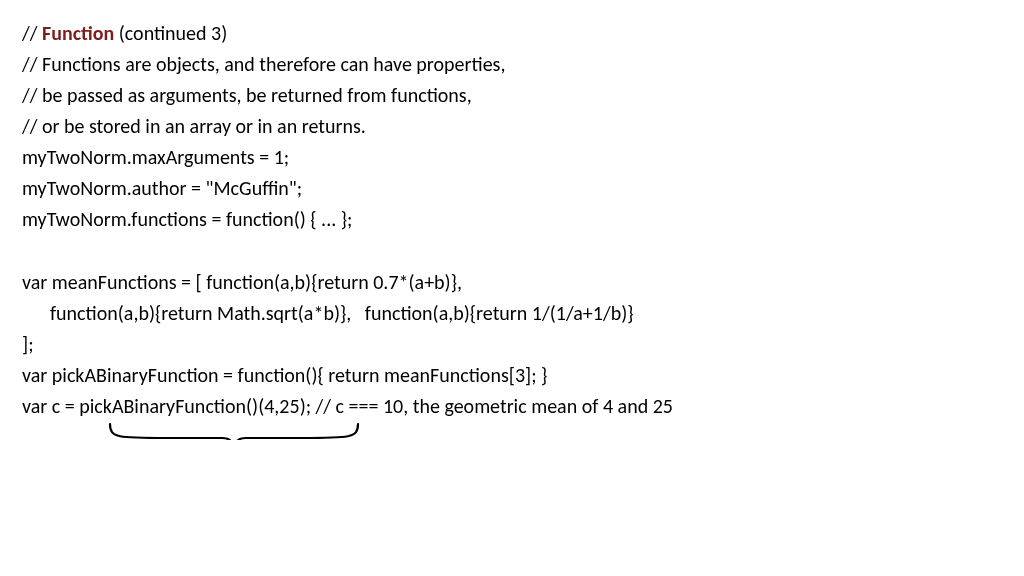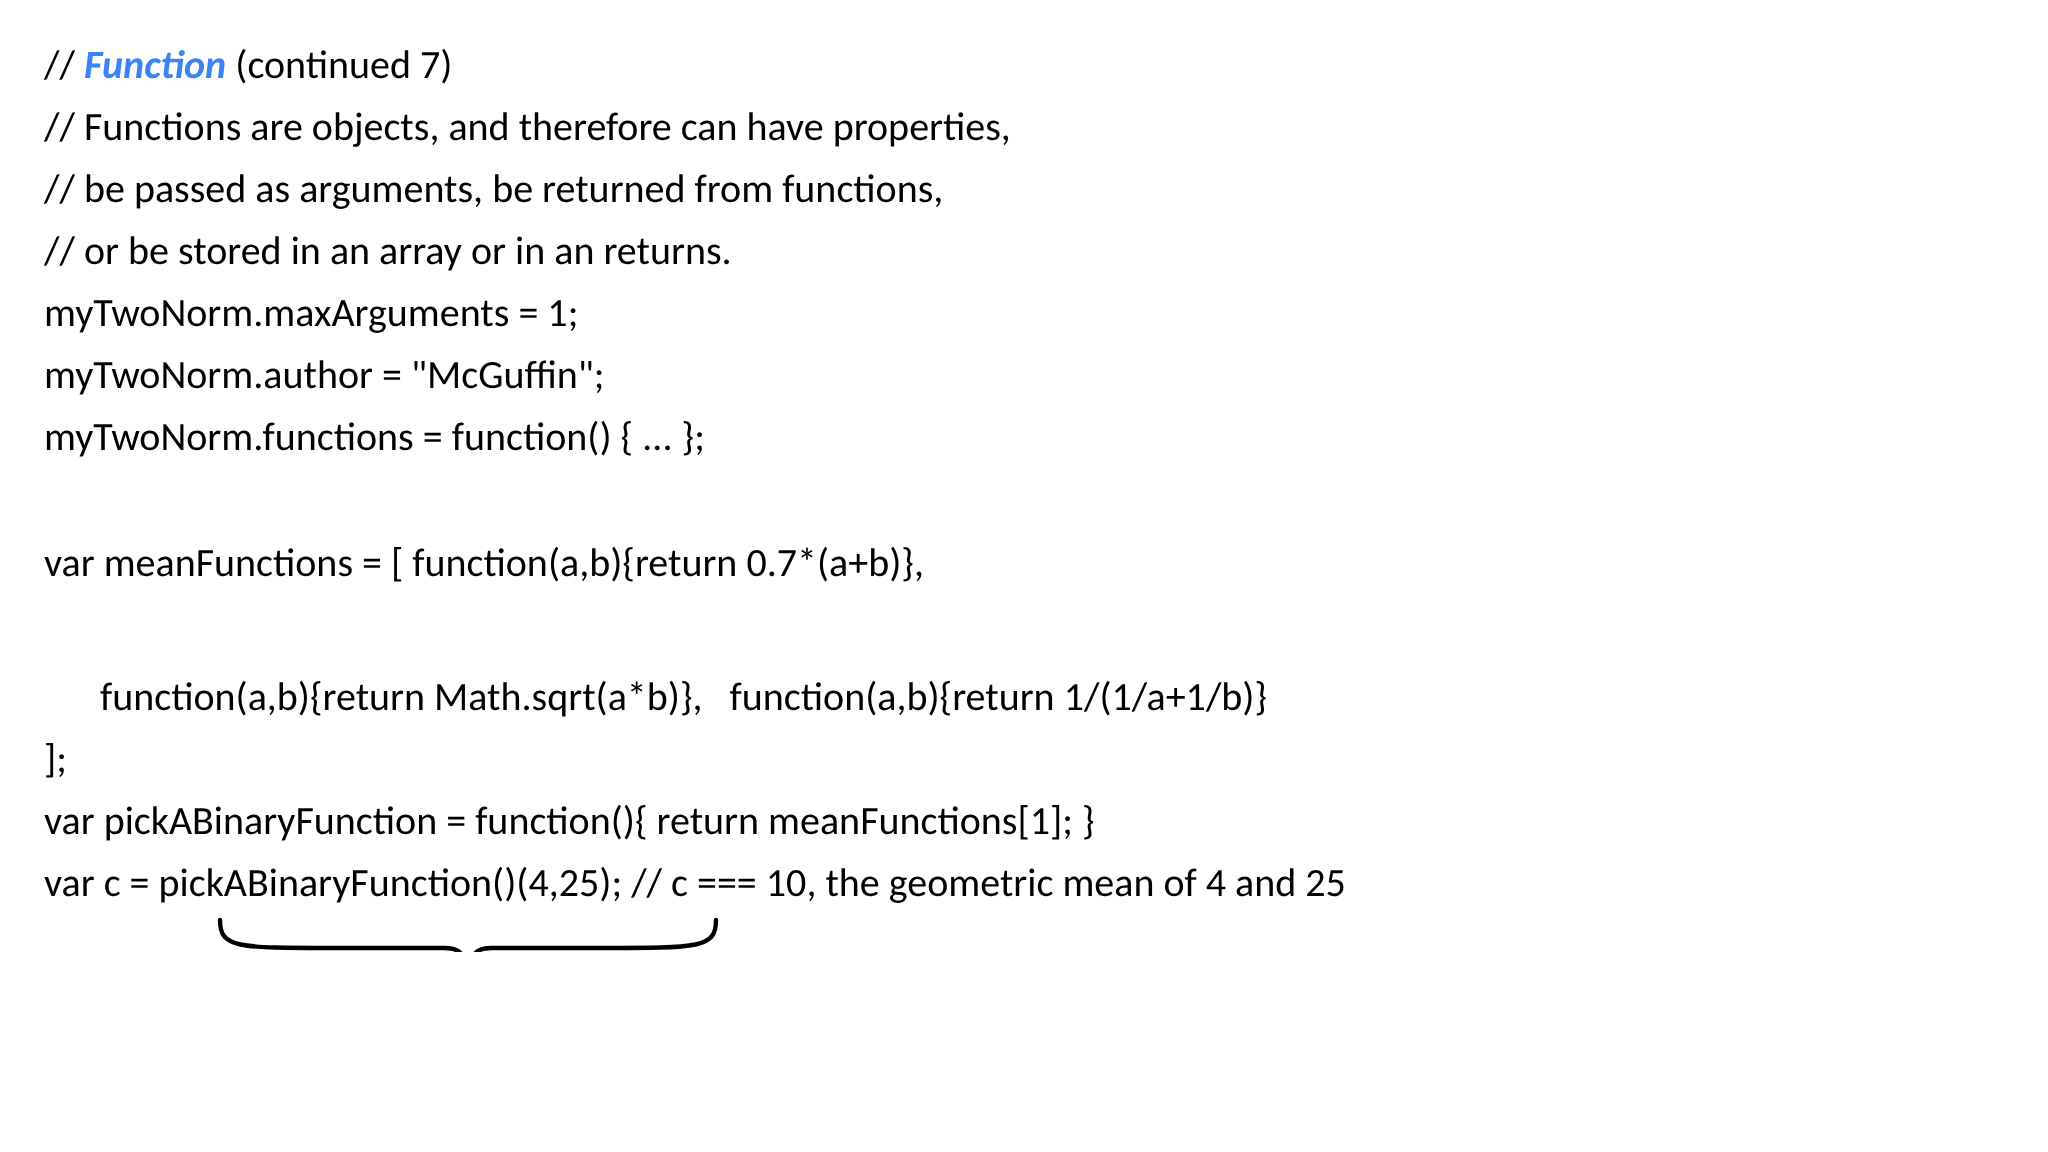--- a/index.html
+++ b/index.html
@@ -6,47 +6,47 @@
     body {
       font-family: Calibri, "Segoe UI", Arial, sans-serif;
       font-size: 20px;
       color: #000;
       background: #fff;
       padding: 18px 22px;
       width: 1024px;
       line-height: 1.55;
     }
     .line { white-space: pre; }
-    .kw { color: #3b82f6; font-weight: bold; font-style: italic; }
-    .indent { padding-left: 28px; margin-top: 36px; }
+    .kw { color: #7f1d1d; font-weight: bold; }
+    .indent { padding-left: 28px; }
     .gap { height: 32px; }
     .anno-wrap { position: relative; }
     .brace-svg { position: absolute; left: 86px; top: 0px; }
     .anno-label {
       position: absolute;
       left: 172px;
       top: 42px;
       font-size: 20px;
     }
   </style>
 </head>
 <body>
 
-<div class="line"><span>// </span><span class="kw">Function</span><span> (continued 7)</span></div>
+<div class="line"><span>// </span><span class="kw">Function</span><span> (continued 3)</span></div>
 <div class="line">// Functions are objects, and therefore can have properties,</div>
 <div class="line">// be passed as arguments, be returned from functions,</div>
 <div class="line">// or be stored in an array or in an returns.</div>
 <div class="line">myTwoNorm.maxArguments = 1;</div>
 <div class="line">myTwoNorm.author = "McGuffin";</div>
 <div class="line">myTwoNorm.functions = function() { ... };</div>
 <div class="gap"></div>
 <div class="line">var meanFunctions = [ function(a,b){return 0.7*(a+b)},</div>
 <div class="line indent">function(a,b){return Math.sqrt(a*b)},   function(a,b){return 1/(1/a+1/b)}</div>
 <div class="line">];</div>
-<div class="line">var pickABinaryFunction = function(){ return meanFunctions[1]; }</div>
+<div class="line">var pickABinaryFunction = function(){ return meanFunctions[3]; }</div>
 <div class="line">var c = pickABinaryFunction()(4,25); // c === 10, the geometric mean of 4 and 25</div>
 
 <div class="anno-wrap">
   <svg class="brace-svg" width="252" height="34" viewBox="0 0 252 34">
     <path d="M 2 2
              C 2 16, 10 16, 60 16
              L 114 16
              C 122 16, 124 18, 126 30
              C 128 18, 130 16, 138 16
              L 192 16

